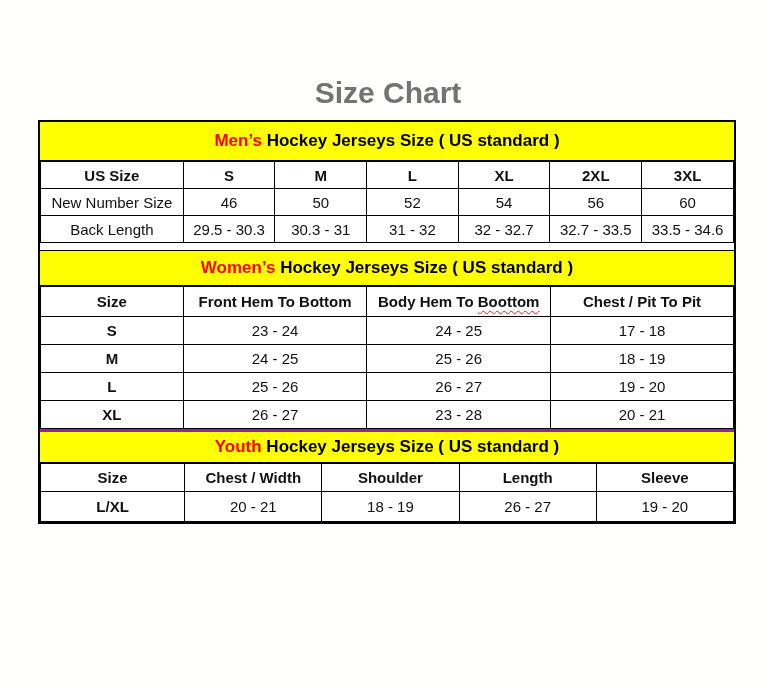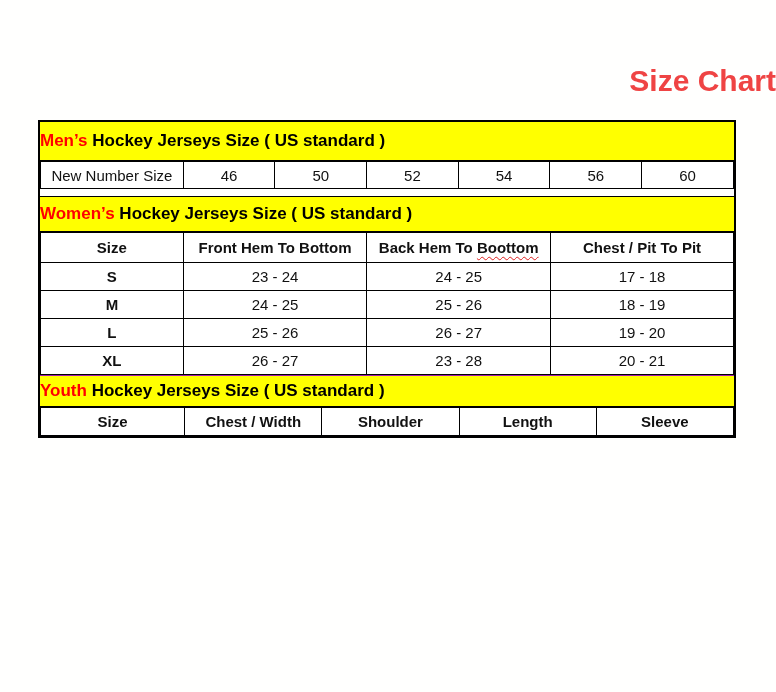--- a/index.html
+++ b/index.html
@@ -10,47 +10,48 @@
     background: #fffffe;
     font-family: "Liberation Sans", sans-serif;
     color: #111111;
     overflow: hidden;
   }
   .page-title {
     position: absolute;
     top: 64px;
     left: 0;
     right: 0;
-    margin: 0;
-    text-align: right;
+    margin: 12px;
+    text-align: center;
     font-size: 30px;
     font-weight: bold;
-    color: #ef4444;
+    color: #737373;
   }
   .tables-wrap {
     position: absolute;
     left: 38px;
     top: 120px;
     width: 694px;
     border: 2px solid #000000;
     background: #ffffff;
   }
   .section-caption {
     background: #FFFF00;
     display: flex;
     align-items: center;
+    justify-content: center;
     font-weight: bold;
     font-size: 17px;
     color: #000000;
     border-bottom: 1px solid #000000;
     white-space: pre;
   }
   .section-caption.mens   { height: 38px; }
   .section-caption.womens { height: 34px; border-top: 1px solid #000000; margin-top: 7px; }
-  .section-caption.youth  { height: 30px; border-top: 1px solid #a21caf; }
+  .section-caption.youth  { height: 30px; border-top: 3px solid #a21caf; }
   .accent { color: #FF0000; }
 
   table {
     width: 100%;
     border-collapse: collapse;
     table-layout: fixed;
   }
   th, td {
     border: 1px solid #000000;
     text-align: center;
@@ -97,46 +98,64 @@
         <col style="width:20.6%">
           <col style="width:13.23%">
           <col style="width:13.23%">
           <col style="width:13.23%">
           <col style="width:13.23%">
           <col style="width:13.23%">
           <col style="width:13.25%">
       </colgroup>
       <tbody>
         <tr>
+          <th>US Size</th>
+          <th>S</th>
+          <th>M</th>
+          <th>L</th>
+          <th>XL</th>
+          <th>2XL</th>
+          <th>3XL</th>
+        </tr>
+        <tr>
           <td>New Number Size</td>
           <td>46</td>
           <td>50</td>
           <td>52</td>
           <td>54</td>
           <td>56</td>
           <td>60</td>
+        </tr>
+        <tr>
+          <td>Back Length</td>
+          <td>29.5 - 30.3</td>
+          <td>30.3 - 31</td>
+          <td>31 - 32</td>
+          <td>32 - 32.7</td>
+          <td>32.7 - 33.5</td>
+          <td>33.5 - 34.6</td>
         </tr>
       </tbody>
     </table>
 
     <div class="section-caption womens">
       <span class="accent">Women’s</span><span> Hockey Jerseys Size ( US standard )</span>
     </div>
     <table class="womens-table">
       <colgroup>
         <col style="width:20.6%">
           <col style="width:26.5%">
           <col style="width:26.5%">
           <col style="width:26.4%">
       </colgroup>
       <tbody>
         <tr>
           <th>Size</th>
           <th>Front Hem To Bottom</th>
-          <th><span>Back Hem To </span><span class="squiggle">Boottom</span></th>
+          <th><span>Body Hem To </span><span class="squiggle">Boottom</span></th>
           <th>Chest / Pit To Pit</th>
         </tr>
         <tr>
           <td class="bold-label">S</td>
           <td>23 - 24</td>
           <td>24 - 25</td>
           <td>17 - 18</td>
         </tr>
         <tr>
           <td class="bold-label">M</td>
@@ -171,17 +190,24 @@
           <col style="width:19.8%">
       </colgroup>
       <tbody>
         <tr>
           <th>Size</th>
           <th>Chest / Width</th>
           <th>Shoulder</th>
           <th>Length</th>
           <th>Sleeve</th>
         </tr>
+        <tr>
+          <td class="bold-label">L/XL</td>
+          <td>20 - 21</td>
+          <td>18 - 19</td>
+          <td>26 - 27</td>
+          <td>19 - 20</td>
+        </tr>
       </tbody>
     </table>
 
   </div>
 </div>
 
 </body></html>

